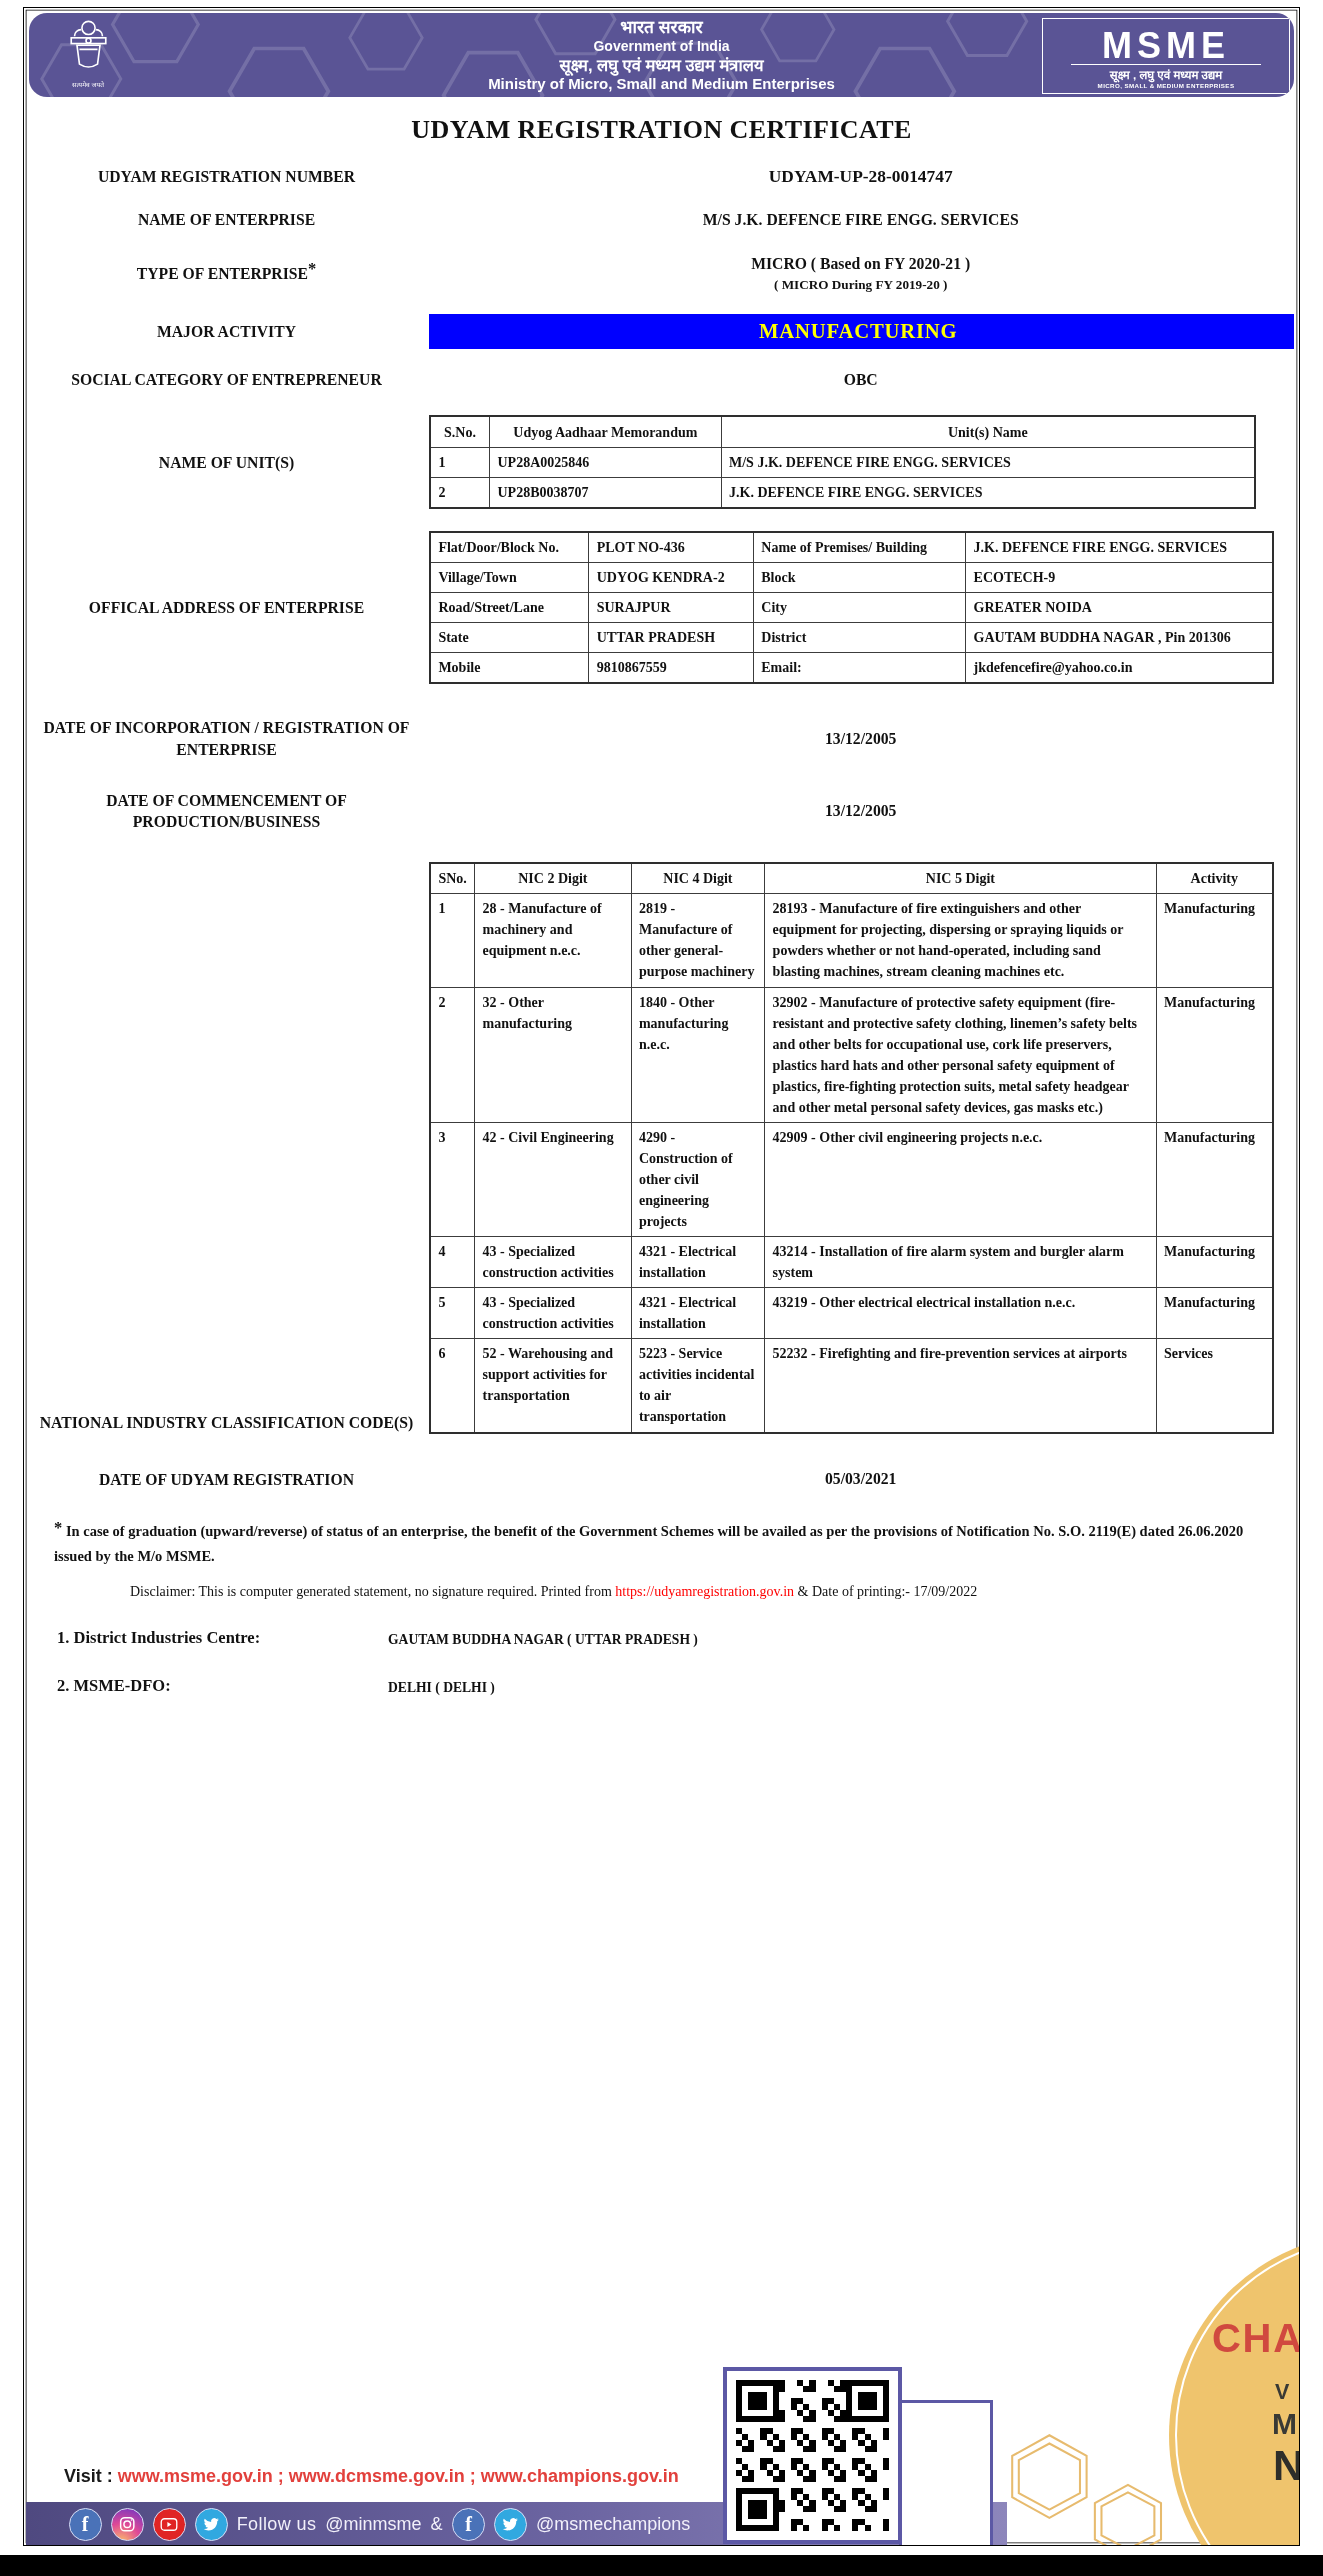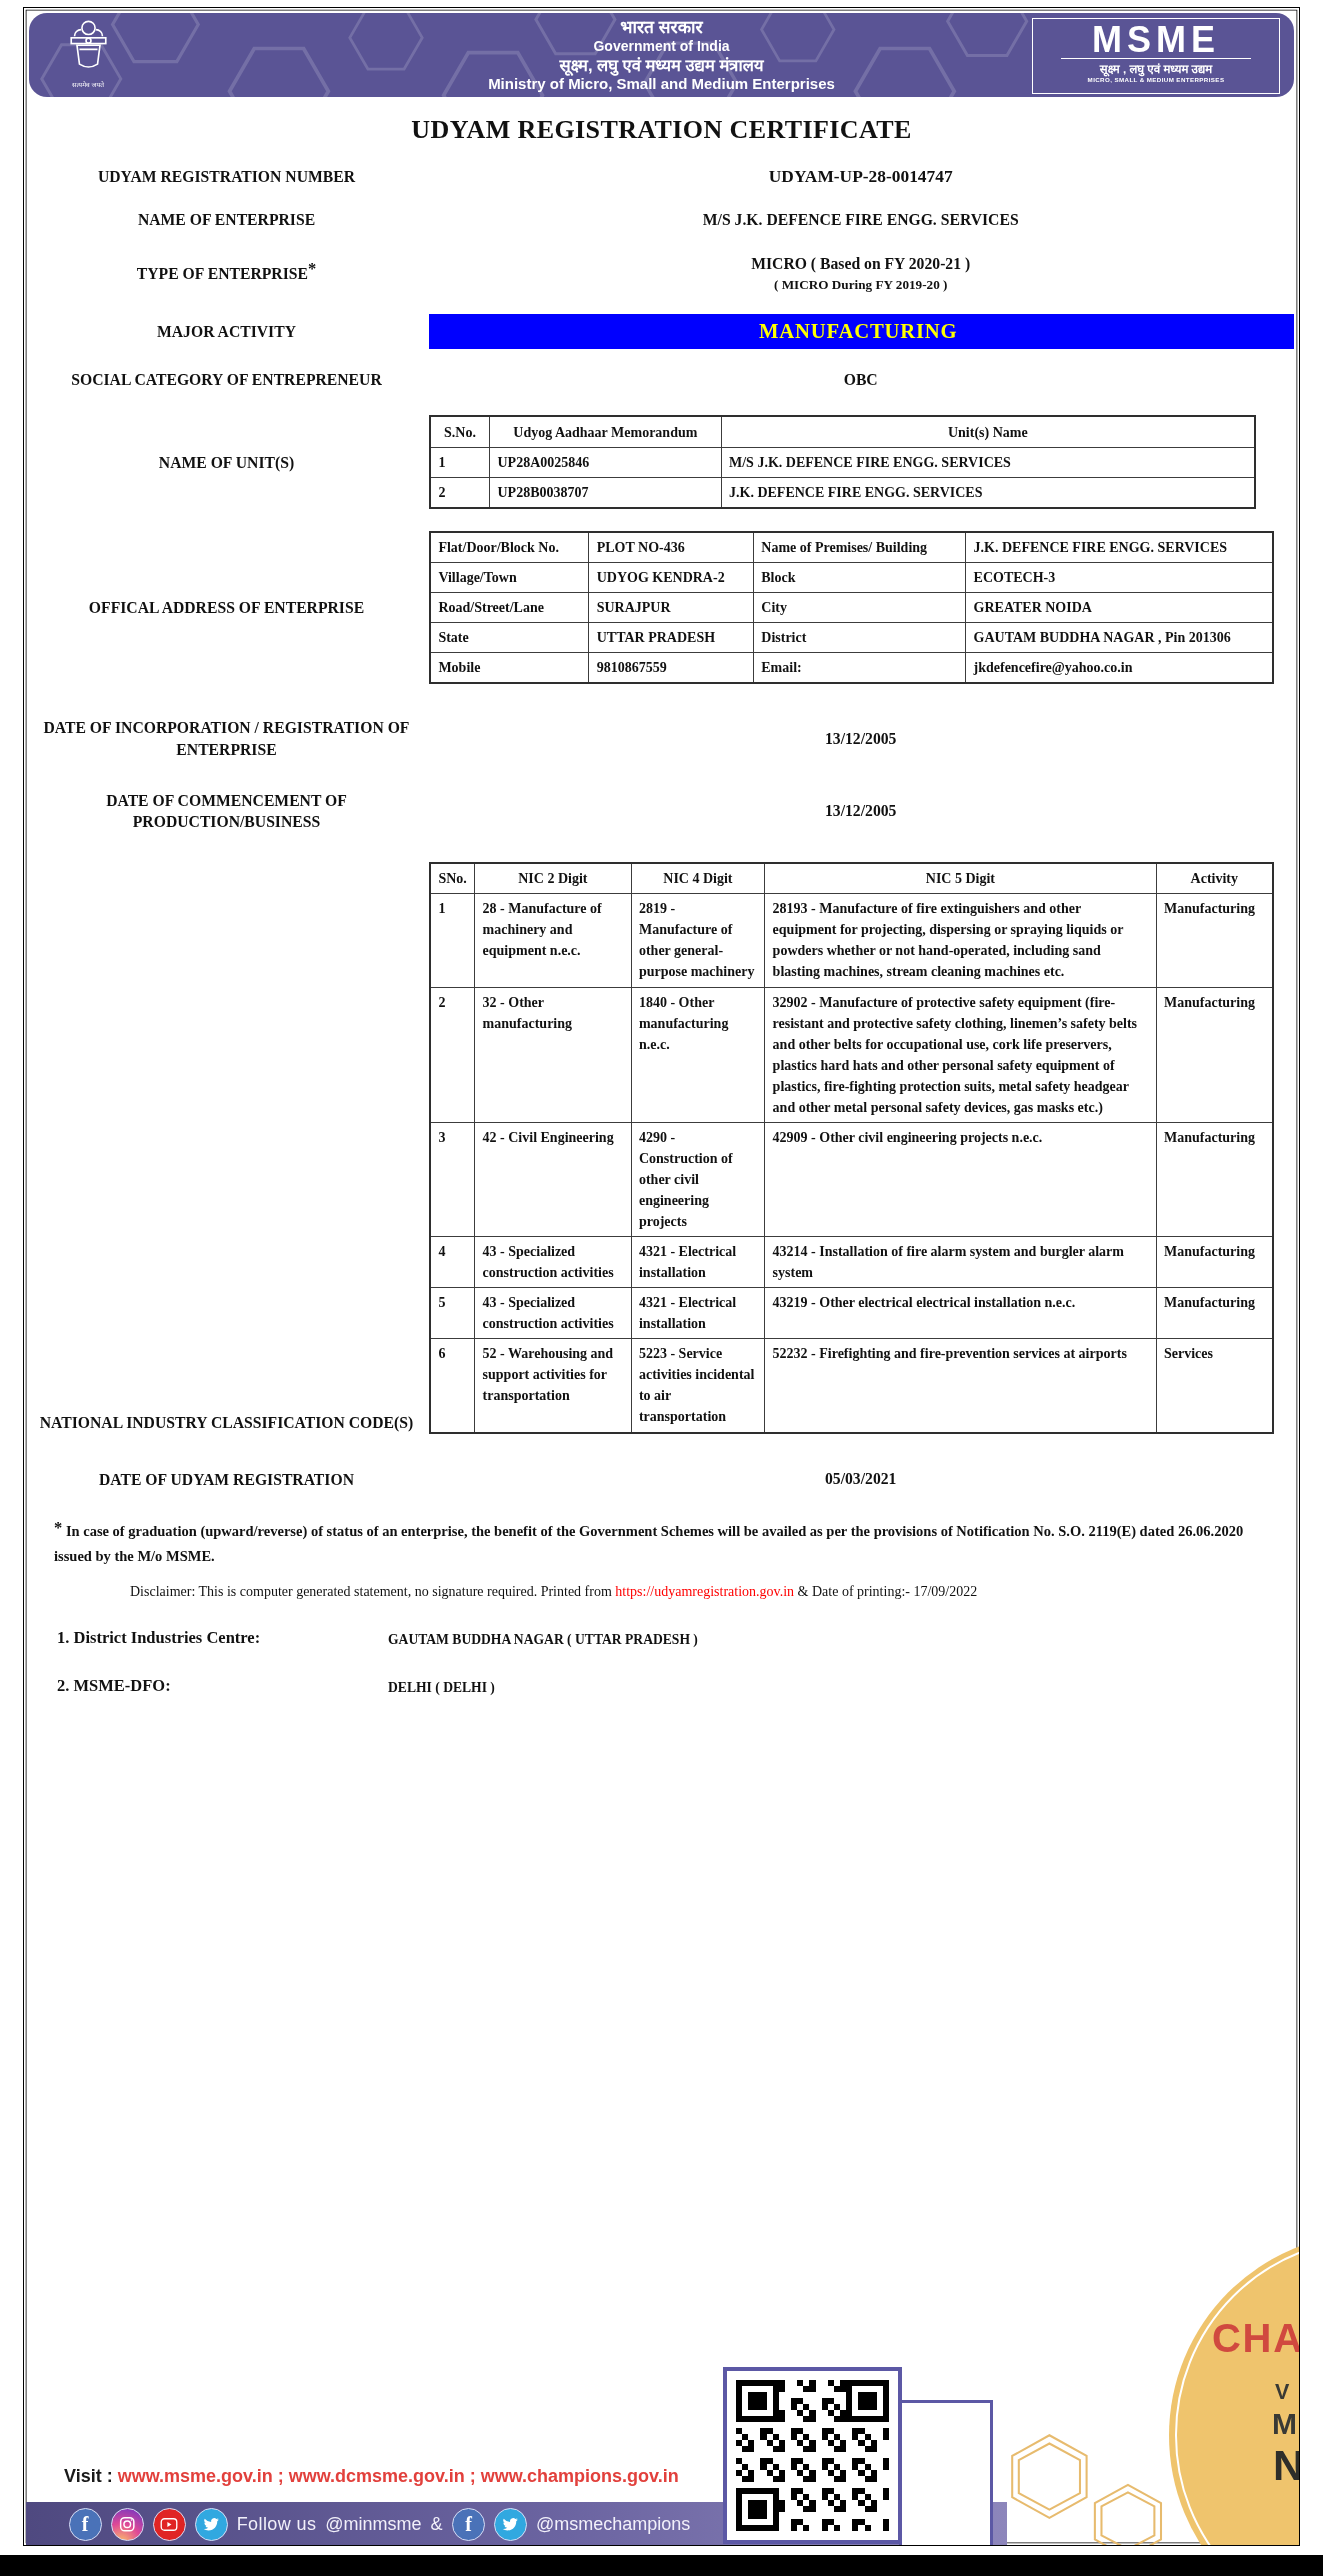--- a/index.html
+++ b/index.html
@@ -23,22 +23,22 @@
   }
   .banner-hex { position:absolute; inset:0; pointer-events:none; }
   .banner-center { position:relative; text-align:center; padding-top:4.1px; line-height:1.22; z-index:2; }
   .bc-hindi-big { font-size:17.4px; font-weight:bold; }
   .bc-govt { font-size:14px; font-weight:bold; }
   .bc-hindi-min { font-size:16.5px; font-weight:bold; }
   .bc-ministry { font-size:15px; font-weight:bold; }
   .emblem-wrap { position:absolute; left:26.5px; top:5px; width:65px; text-align:center; z-index:3; }
   .emblem-caption { font-size:6.6px; color:#fff; margin-top:-1.7px; }
   .msme-logo {
-    position:absolute; right:14px; top:5px; width:248px; height:76px;
-    border:1.7px solid #fff; background:#5a5495; text-align:center; z-index:3; padding-top:3px;
+    position:absolute; right:4px; top:5px; width:248px; height:76px;
+    border:1.7px solid #fff; background:#5a5495; text-align:center; z-index:3; padding-top:9px;
   }
   .msme-acronym { font-size:36px; font-weight:bold; letter-spacing:5px; line-height:1.0; }
   .msme-rule { width:190px; border-top:1.7px solid #fff; margin:0.8px auto 1.7px auto; }
   .msme-hindi { font-size:11.6px; font-weight:bold; }
   .msme-english { font-size:6.2px; font-weight:bold; letter-spacing:0.4px; }
 
   
   .cert-title { text-align:center; font-size:26px; font-weight:bold; margin:18px 0 5px 0; letter-spacing:0.4px; }
   .row { display:flex; align-items:center; margin:21.5px 0 0 0; }
   .row.top-align { align-items:flex-end; }
@@ -238,21 +238,21 @@
               <tr>
             <td>Flat/Door/Block No.</td>
             <td>PLOT NO-436</td>
             <td>Name of Premises/ Building</td>
             <td>J.K. DEFENCE FIRE ENGG. SERVICES</td>
           </tr>
           <tr>
             <td>Village/Town</td>
             <td>UDYOG KENDRA-2</td>
             <td>Block</td>
-            <td>ECOTECH-3</td>
+            <td>ECOTECH-9</td>
           </tr>
           <tr>
             <td>Road/Street/Lane</td>
             <td>SURAJPUR</td>
             <td>City</td>
             <td>GREATER NOIDA</td>
           </tr>
           <tr>
             <td>State</td>
             <td>UTTAR PRADESH</td>

